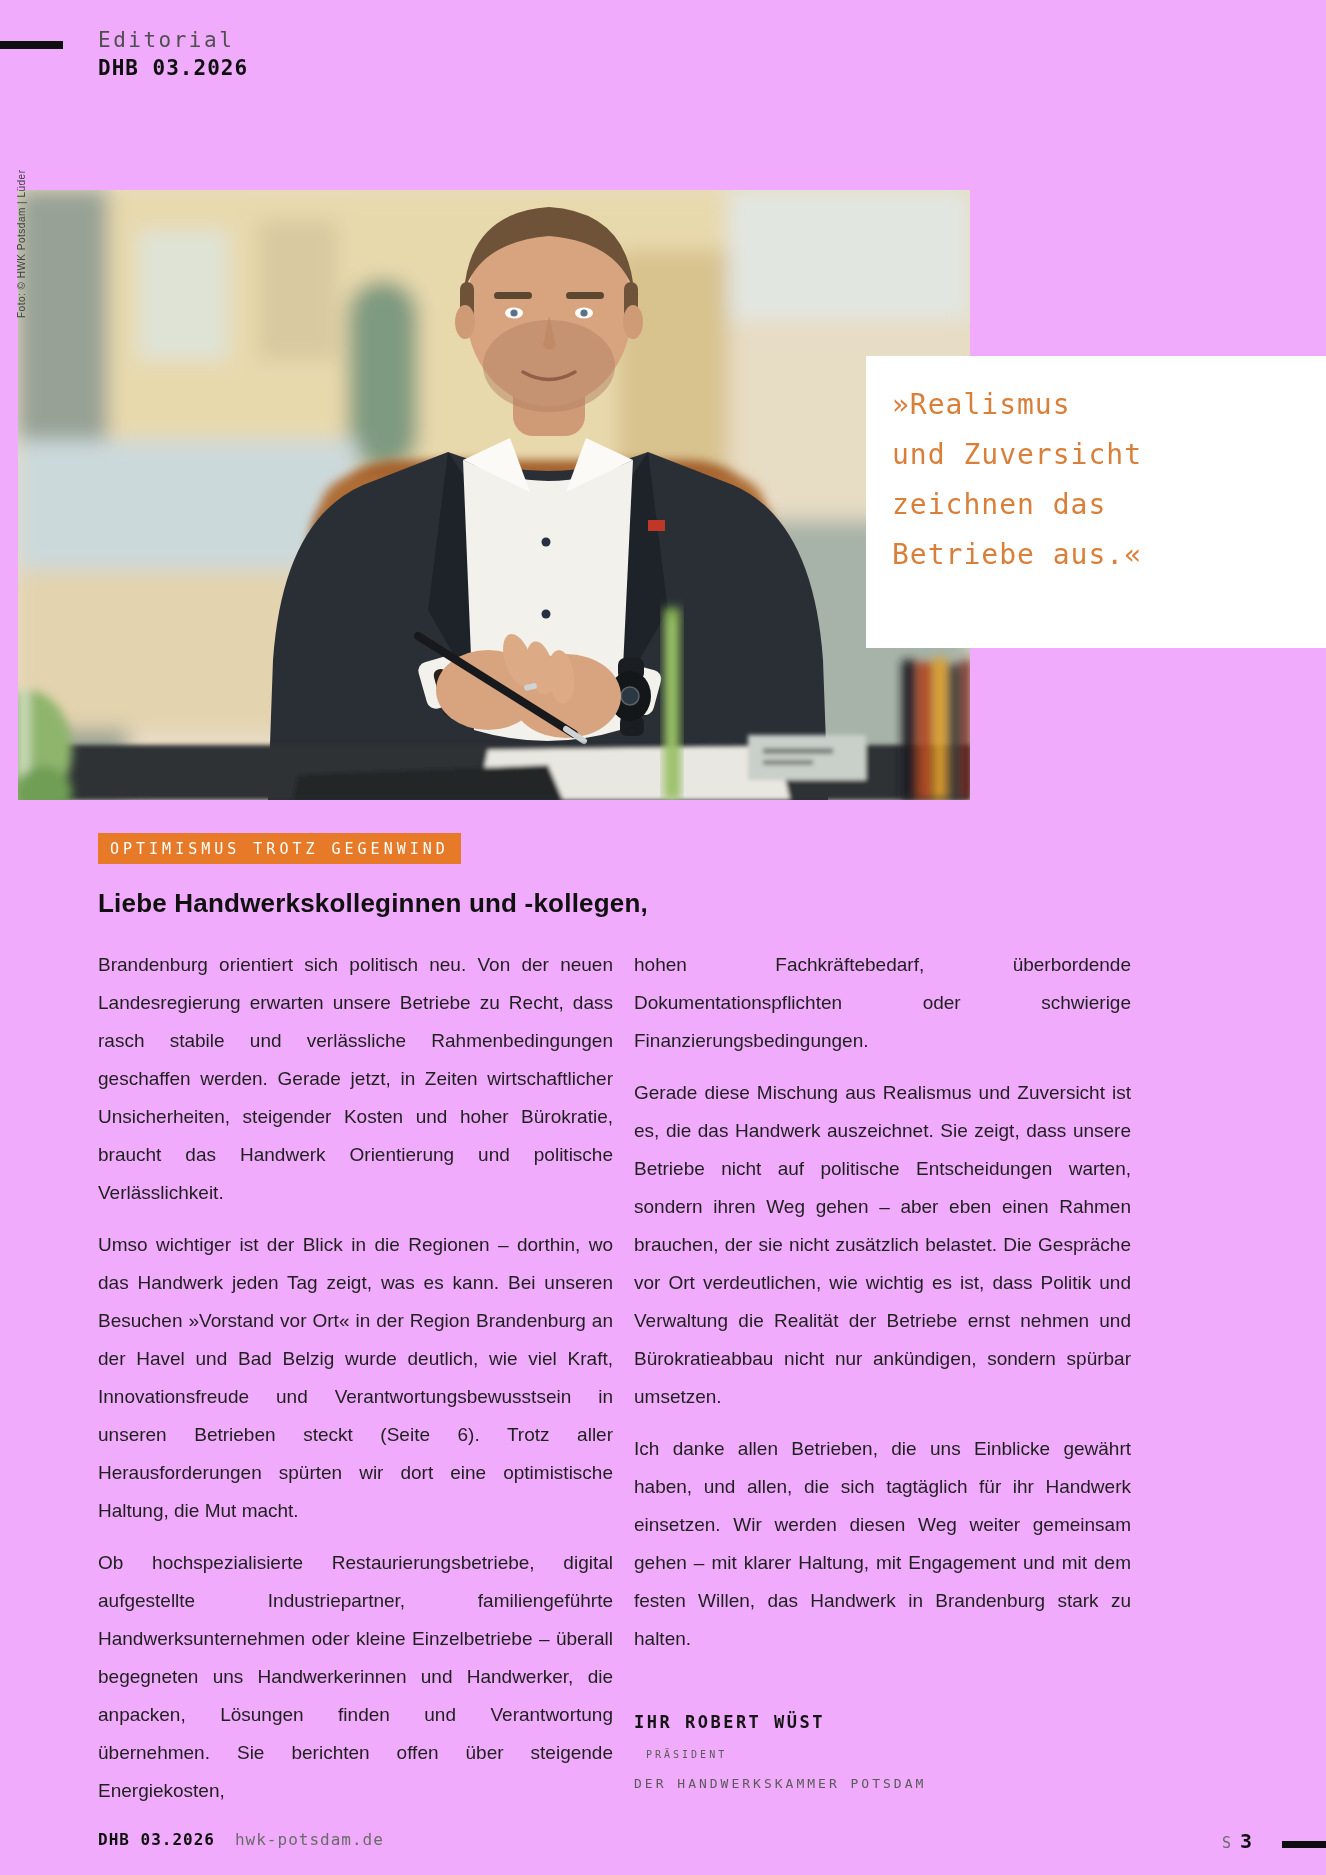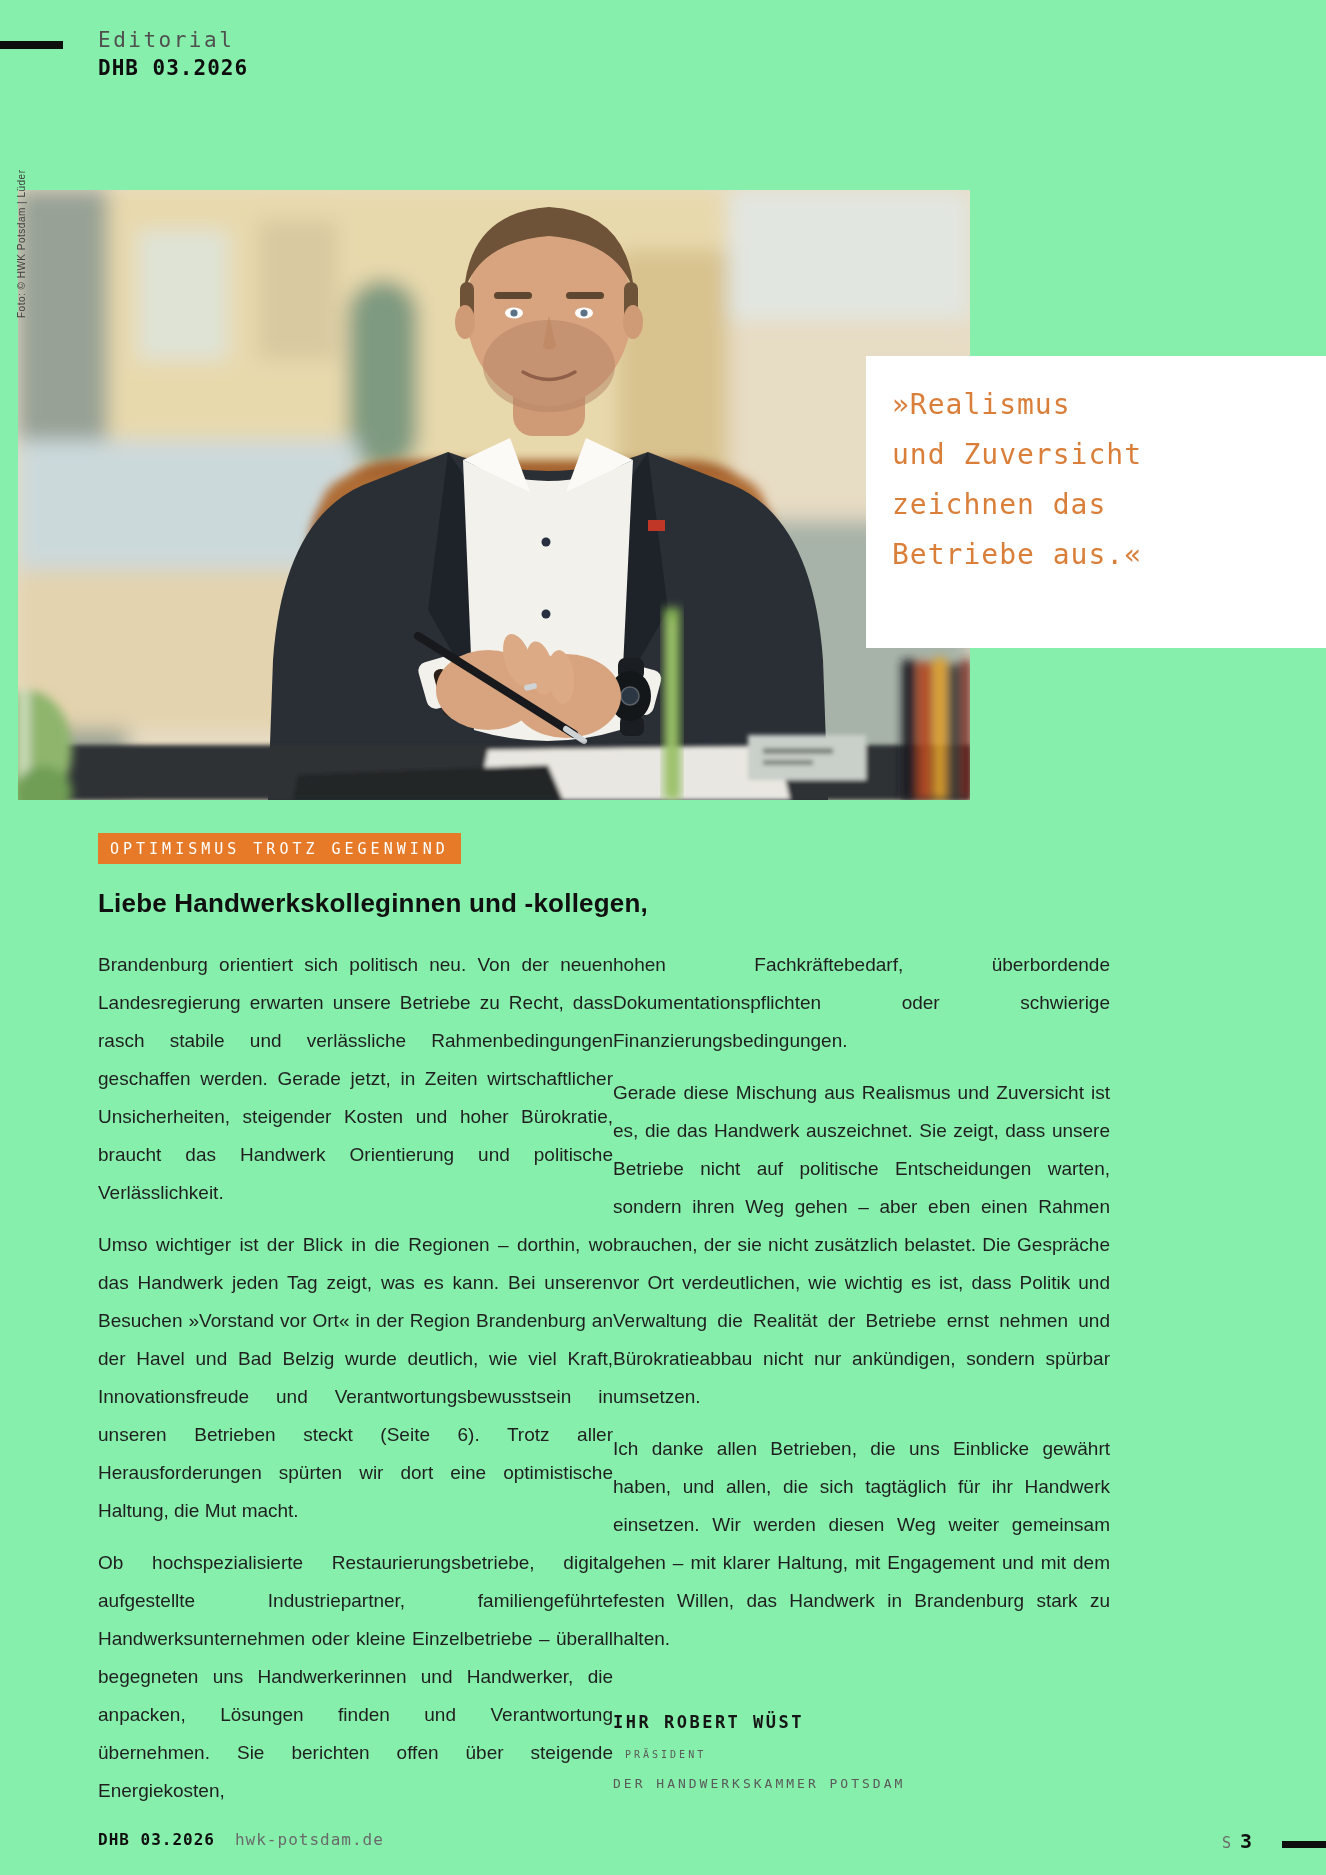--- a/index.html
+++ b/index.html
@@ -1,16 +1,16 @@
 <!DOCTYPE html>
 <html lang="de"><head>
 <meta charset="utf-8">
 <style>
   html,body{margin:0;padding:0;background:#fff;}
-  .page{position:relative;width:1326px;height:1875px;background:#86efac;overflow:hidden;
+  .page{position:relative;width:1326px;height:1875px;background:#f0abfc;overflow:hidden;
         font-family:"Liberation Sans",sans-serif;color:#1f1f1f;}
   .mono{font-family:"DejaVu Sans Mono",monospace;}
 
   
   .mark{position:absolute;left:0;top:41px;width:63px;height:8px;background:#0e0e0e;}
   .kicker{position:absolute;left:98px;top:28px;font-size:21px;letter-spacing:2.5px;color:#4f4f4f;}
   .issue{position:absolute;left:98px;top:56px;font-size:21px;font-weight:bold;letter-spacing:1px;color:#0e0e0e;}
 
   
   .photo{position:absolute;left:18px;top:190px;width:952px;height:610px;overflow:hidden;background:#e7dcc4;}
@@ -21,21 +21,21 @@
   .quotebox{position:absolute;left:866px;top:356px;width:496px;height:292px;background:#ffffff;
             padding:0;box-sizing:border-box;}
   .quote-line{margin-left:26px;font-size:28px;line-height:50px;color:#d97f3a;letter-spacing:1px;}
   .quotebox .quote-line:first-child{margin-top:24px;}
 
   
   .content{position:absolute;left:98px;top:833px;width:1033px;}
   .badge{display:inline-block;background:#e67a28;color:#ffffff;font-size:15px;letter-spacing:4px;
          padding:7px 12px 6px 12px;}
   .salutation{margin-top:24px;font-size:26px;font-weight:bold;color:#101010;letter-spacing:0.2px;}
-  .cols{display:flex;margin-top:27px;}
+  .cols{display:flex;gap:21px;margin-top:27px;}
   .col-l{width:515px;}
   .col-r{width:497px;}
   .cols p{margin:0 0 14px 0;font-size:19px;line-height:38px;text-align:justify;color:#1f1f1f;hyphens:auto;}
   .signature{margin-top:54px;}
   .sig-name{font-size:17px;font-weight:bold;letter-spacing:2.5px;color:#151515;}
   .sig-role{margin-top:17px;font-size:10px;letter-spacing:3px;color:#5a5a5a;margin-left:12px;}
   .sig-org{margin-top:16px;font-size:13px;letter-spacing:3px;color:#5a5a5a;}
 
   
   .footer-left{position:absolute;left:98px;top:1830px;display:flex;align-items:baseline;gap:20px;}

